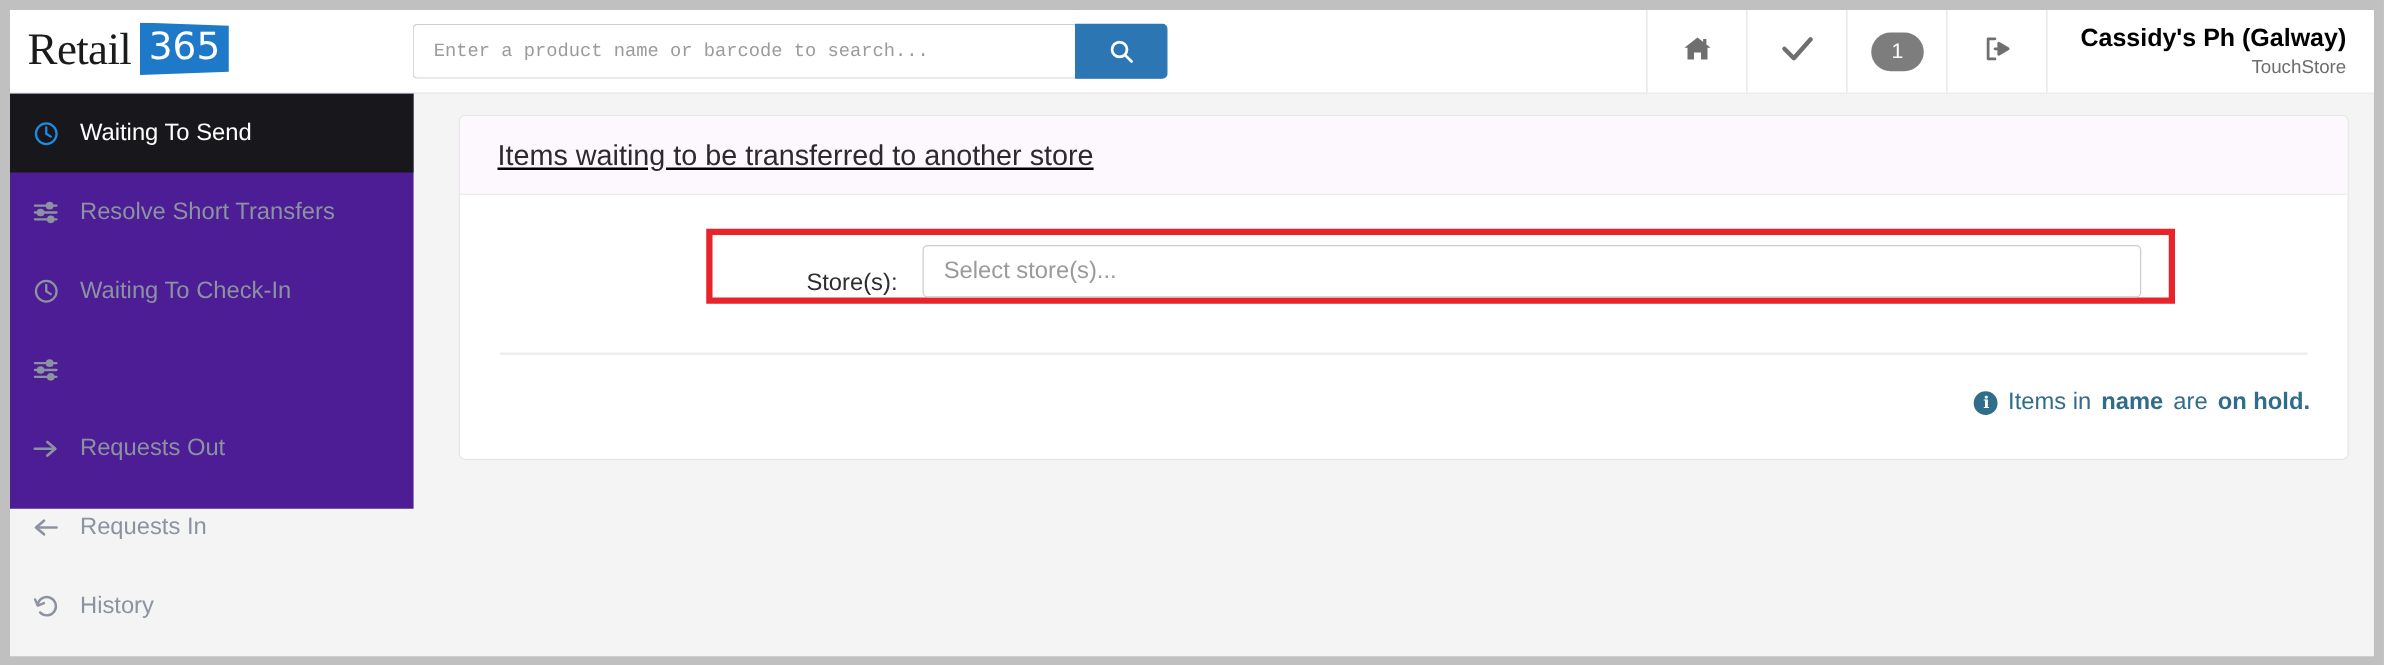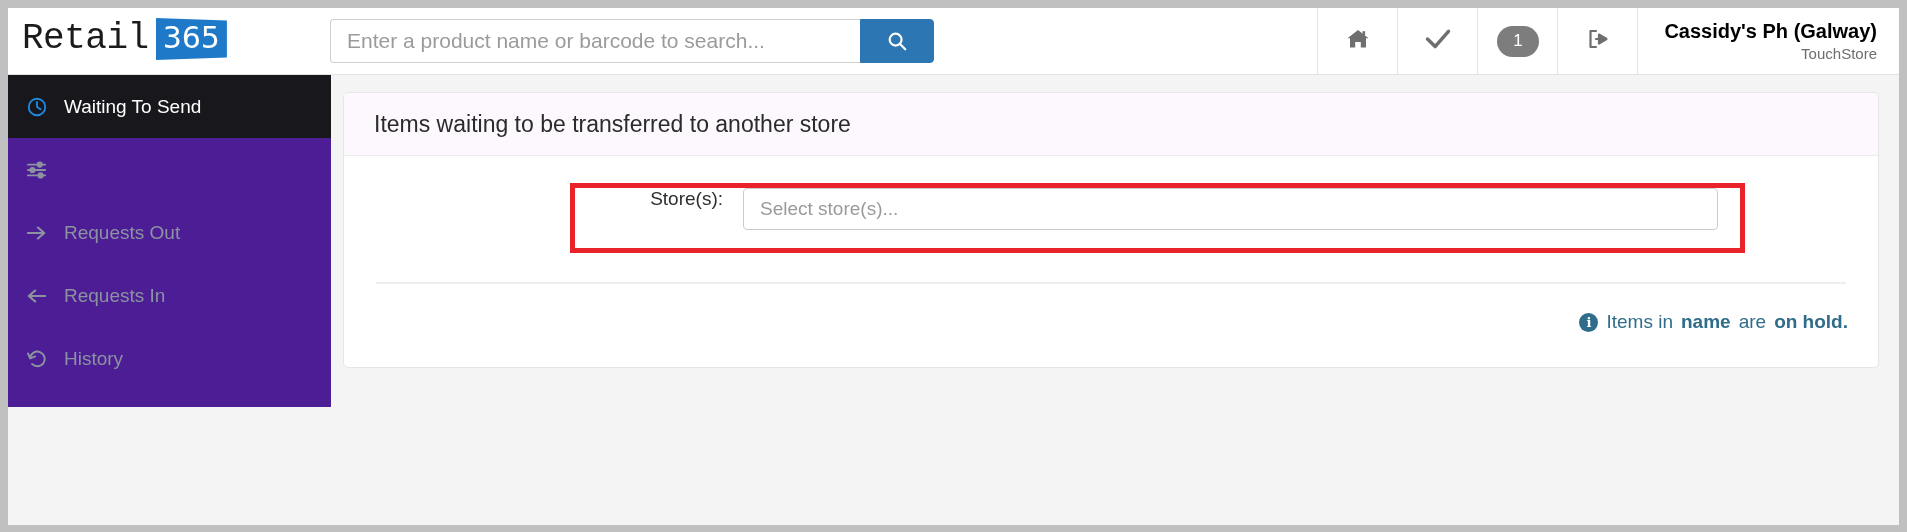--- a/index.html
+++ b/index.html
@@ -36,21 +36,21 @@
 
   .brand {
     position: absolute;
     left: 14px;
     top: 7px;
     height: 48px;
     display: flex;
     align-items: center;
   }
   .brand-word {
-    font-family: Liberation Mono, monospace;
+    font-family: Liberation Serif, serif;
     font-size: 36px;
     font-weight: 300;
     letter-spacing: -0.5px;
     color: #1b1b1b;
     line-height: 1;
   }
   .brand-badge {
     margin-left: 7px;
     background: #1e7ac8;
     color: #ffffff;
@@ -70,22 +70,22 @@
     display: flex;
     height: 44px;
   }
   .search-input {
     width: 530px;
     height: 44px;
     border: 1px solid #cfcfcf;
     border-right: none;
     border-radius: 4px 0 0 4px;
     padding: 0 16px;
-    font-family: Liberation Sans, sans-serif;
-    font-size: 21px;
+    font-family: Liberation Mono, monospace;
+    font-size: 15px;
     color: #555;
     background: #fff;
     outline: none;
   }
   .search-input::placeholder { color: #9b9b9b; }
   .search-btn {
     width: 74px;
     height: 44px;
     background: #2c77b3;
     border: 1px solid #2c77b3;
@@ -190,21 +190,22 @@
   .nav-label { padding-left: 4px; }
 
   
   .content {
     position: absolute;
     left: 323px;
     top: 67px;
     right: 0;
     bottom: 0;
     background: #f4f4f5;
-    padding: 17px 20px 0 12px;
+    padding: 17px 20px 0 36px;
+    text-decoration: underline;
   }
   .panel {
     background: #ffffff;
     border: 1px solid #e6e6e6;
     border-radius: 5px;
     height: 276px;
     position: relative;
     overflow: hidden;
   }
   .panel-head {
@@ -221,26 +222,25 @@
     font-weight: normal;
   }
   .panel-body { position: relative; padding: 0; }
 
   
   .annotate-box {
     position: absolute;
     left: 197px;
     top: 27px;
     width: 1175px;
-    height: 70px;
+    height: 60px;
     border: 5px solid #e8232a;
     background: #ffffff;
     display: flex;
-    align-items: flex-start;
-    margin-left: 29px;
+    align-items: flex-end;
   }
   .field-label {
     width: 168px;
     text-align: right;
     padding-right: 20px;
     font-size: 19px;
     color: #2e2e2e;
   }
   .store-select {
     flex: 1;
@@ -362,33 +362,55 @@
     <div class="nav-item active">
       <span class="nav-ico">
         <svg width="22" height="22" viewBox="0 0 24 24" fill="none" stroke="currentColor" stroke-width="2" stroke-linecap="round">
           <circle cx="12" cy="12" r="9"></circle>
           <polyline points="12,6.5 12,12 16,14.5"></polyline>
         </svg>
       </span>
       <span class="nav-label">Waiting To Send</span>
     </div>
 
-
-
     <div class="nav-item">
       <span class="nav-ico">
         <svg width="22" height="20" viewBox="0 0 24 22" fill="none" stroke="currentColor" stroke-width="2" stroke-linecap="round">
           <line x1="2" y1="5" x2="21" y2="5"></line>
           <line x1="2" y1="11" x2="21" y2="11"></line>
           <line x1="2" y1="17" x2="21" y2="17"></line>
           <circle cx="15" cy="5" r="2.4" fill="currentColor"></circle>
           <circle cx="7" cy="11" r="2.4" fill="currentColor"></circle>
           <circle cx="16" cy="17" r="2.4" fill="currentColor"></circle>
         </svg>
       </span>
+      <span class="nav-label">Resolve Short Transfers</span>
+    </div>
+
+    <div class="nav-item">
+      <span class="nav-ico">
+        <svg width="22" height="22" viewBox="0 0 24 24" fill="none" stroke="currentColor" stroke-width="2" stroke-linecap="round">
+          <circle cx="12" cy="12" r="9"></circle>
+          <polyline points="12,6.5 12,12 16,14.5"></polyline>
+        </svg>
+      </span>
+      <span class="nav-label">Waiting To Check-In</span>
+    </div>
+
+    <div class="nav-item">
+      <span class="nav-ico">
+        <svg width="22" height="20" viewBox="0 0 24 22" fill="none" stroke="currentColor" stroke-width="2" stroke-linecap="round">
+          <line x1="2" y1="5" x2="21" y2="5"></line>
+          <line x1="2" y1="11" x2="21" y2="11"></line>
+          <line x1="2" y1="17" x2="21" y2="17"></line>
+          <circle cx="15" cy="5" r="2.4" fill="currentColor"></circle>
+          <circle cx="7" cy="11" r="2.4" fill="currentColor"></circle>
+          <circle cx="16" cy="17" r="2.4" fill="currentColor"></circle>
+        </svg>
+      </span>
     </div>
 
     <div class="nav-item">
       <span class="nav-ico">
         <svg width="22" height="20" viewBox="0 0 24 22" fill="none" stroke="currentColor" stroke-width="2.4" stroke-linecap="round" stroke-linejoin="round">
           <line x1="2" y1="11" x2="19" y2="11"></line>
           <polyline points="13,5 20,11 13,17"></polyline>
         </svg>
       </span>
       <span class="nav-label">Requests Out</span>

